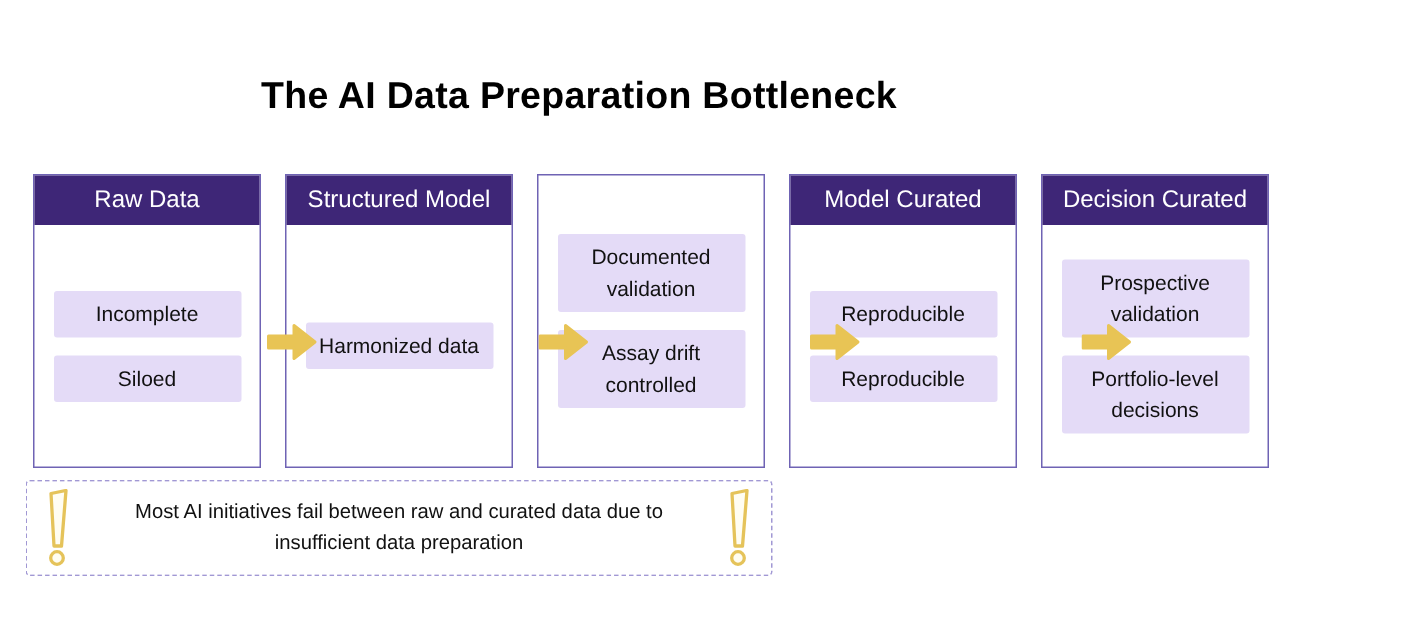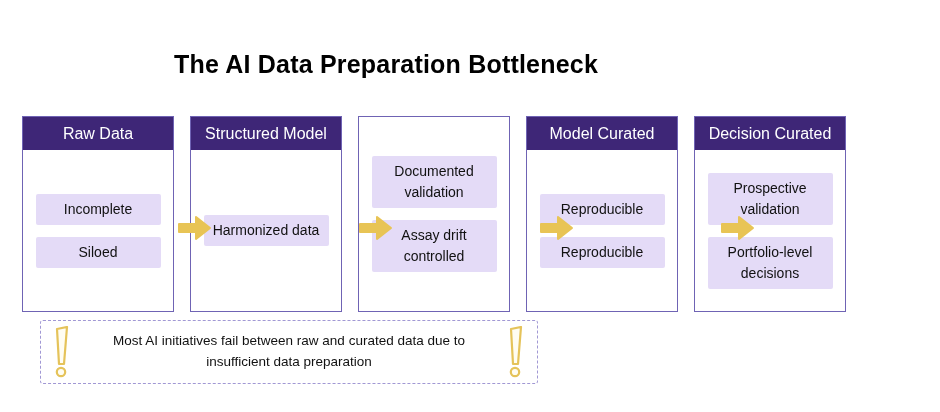--- a/index.html
+++ b/index.html
@@ -76,21 +76,21 @@
     top: 213px;
     width: 34px;
     height: 30px;
   }
   .arrow-1 { left: 178px; }
   .arrow-2 { left: 359px; }
   .arrow-3 { left: 540px; }
   .arrow-4 { left: 721px; }
   .note {
     position: absolute;
-    left: 40px;
+    left: 17px;
     top: 320px;
     width: 498px;
     height: 64px;
     box-sizing: border-box;
     border: 1.5px dashed #a198d4;
     border-radius: 3px;
     background: #ffffff;
     display: flex;
     align-items: center;
     padding: 0 12px;

